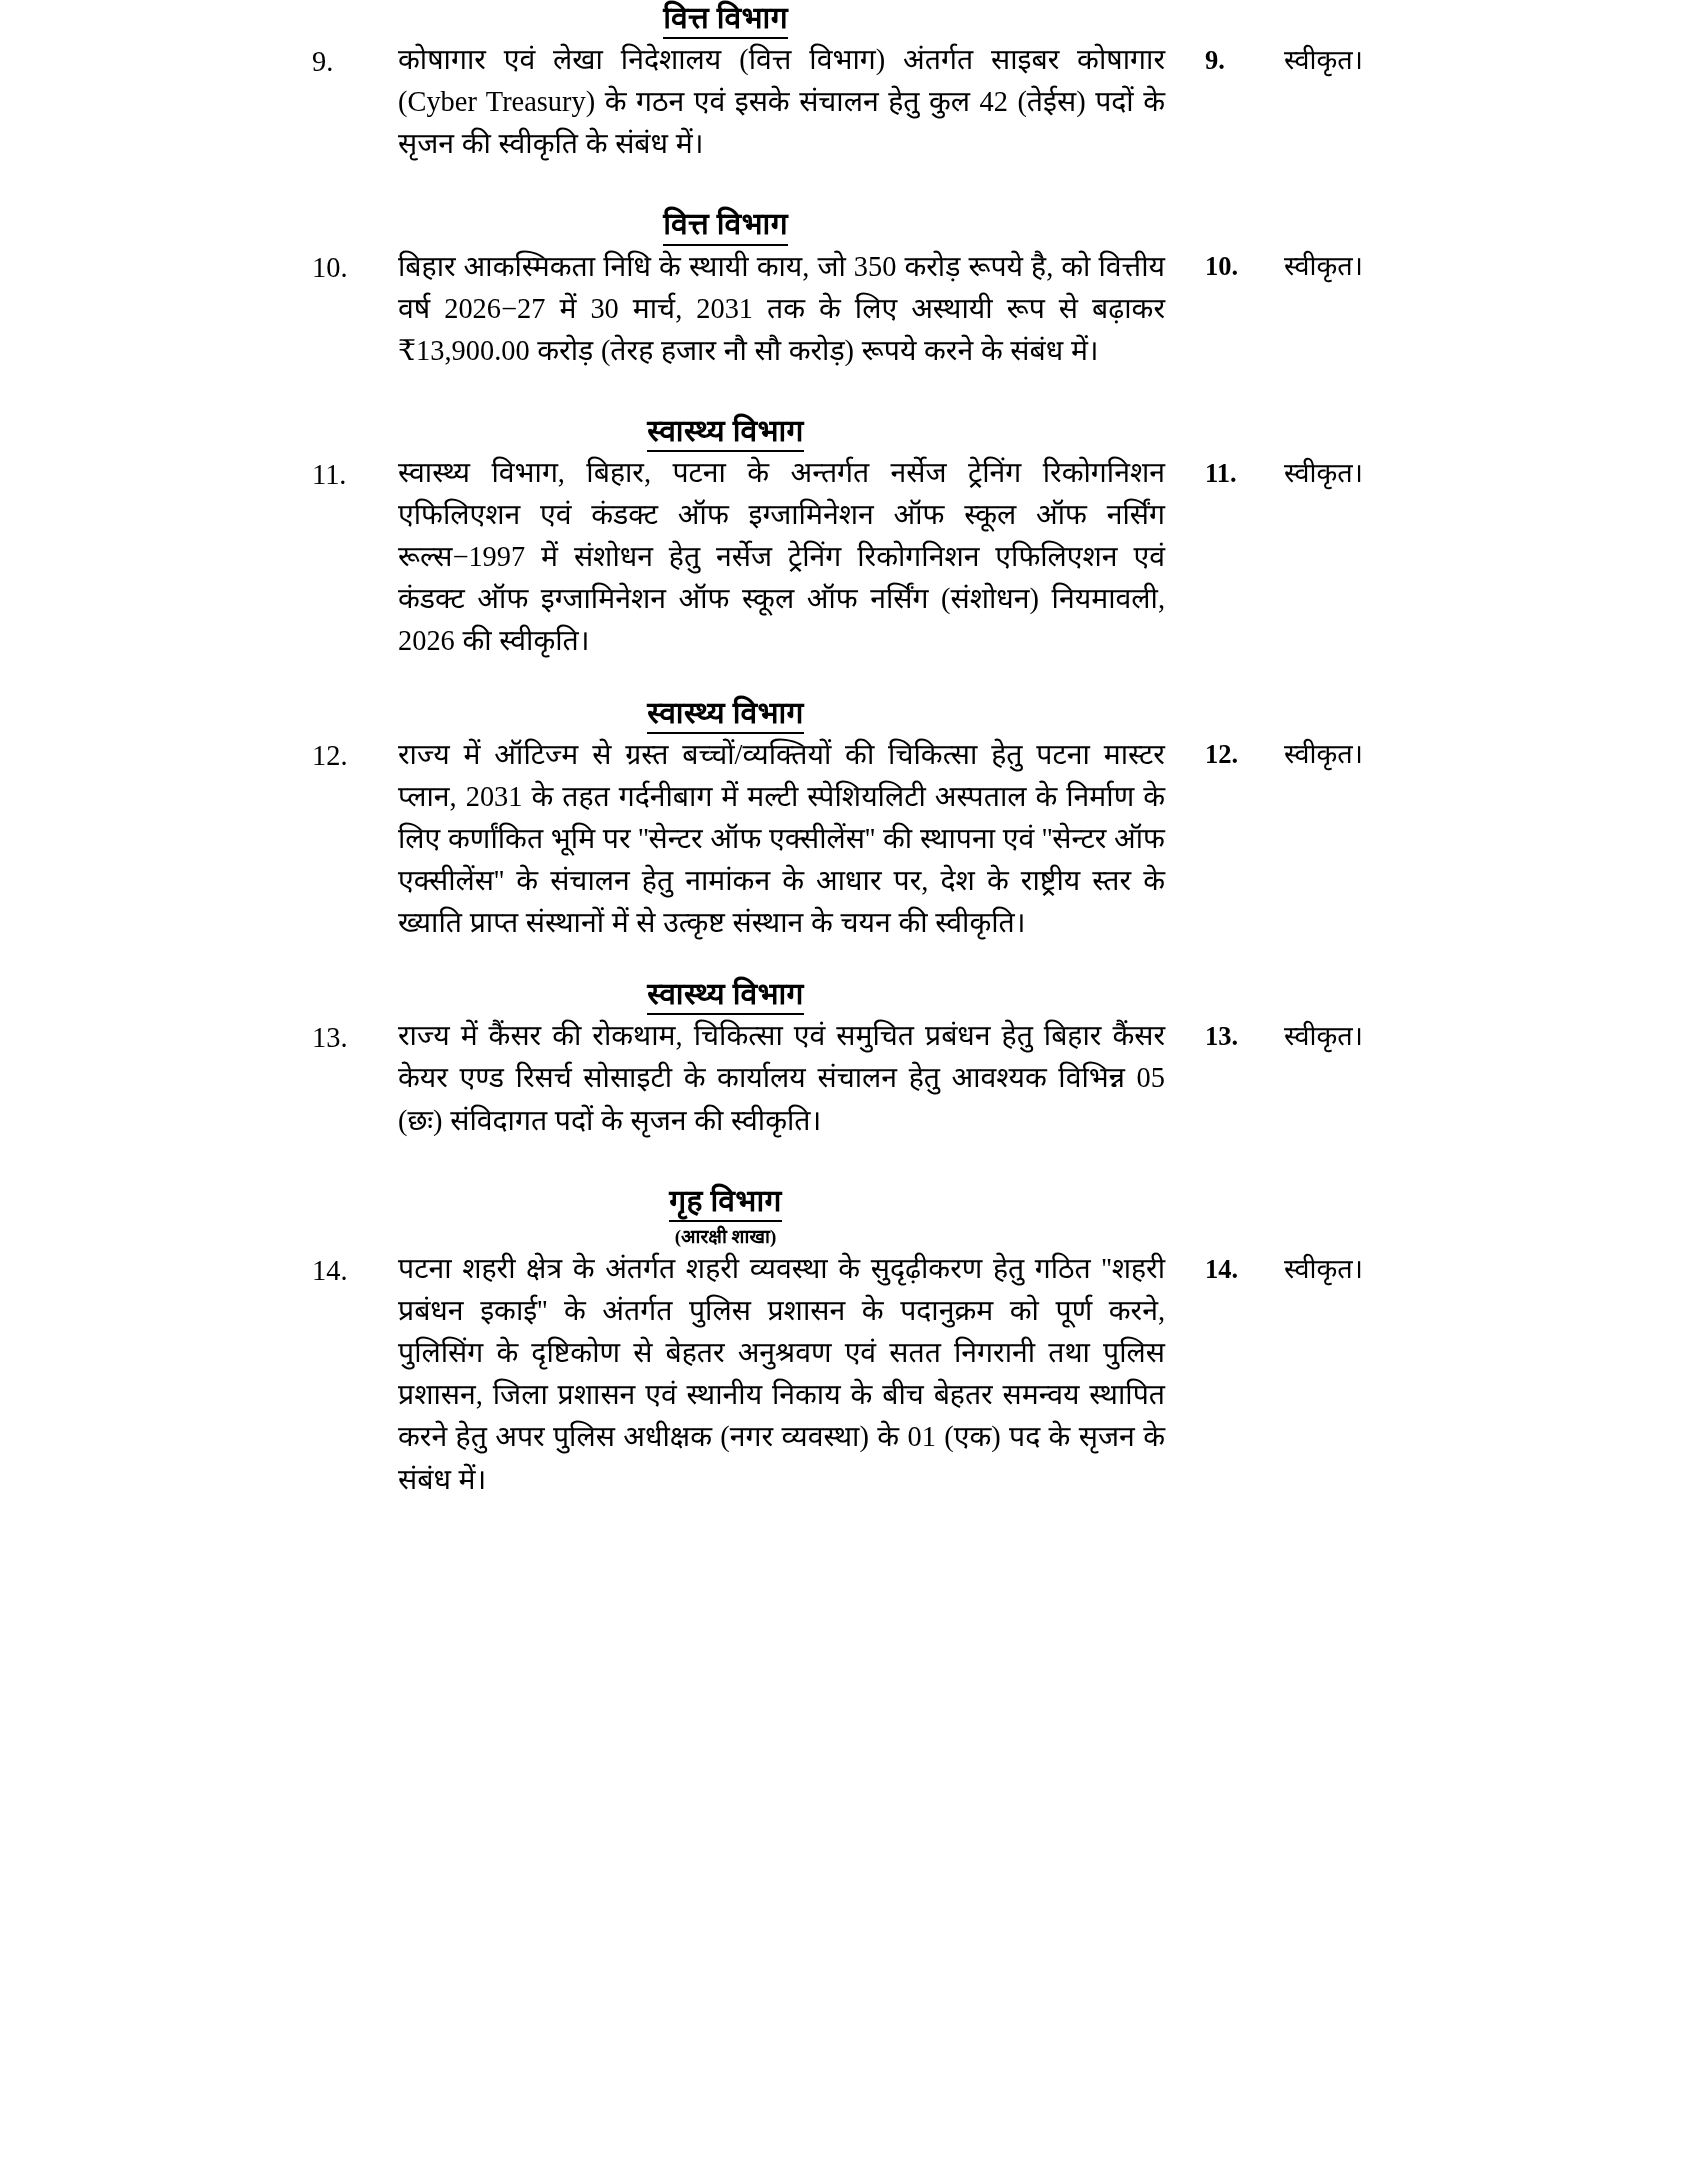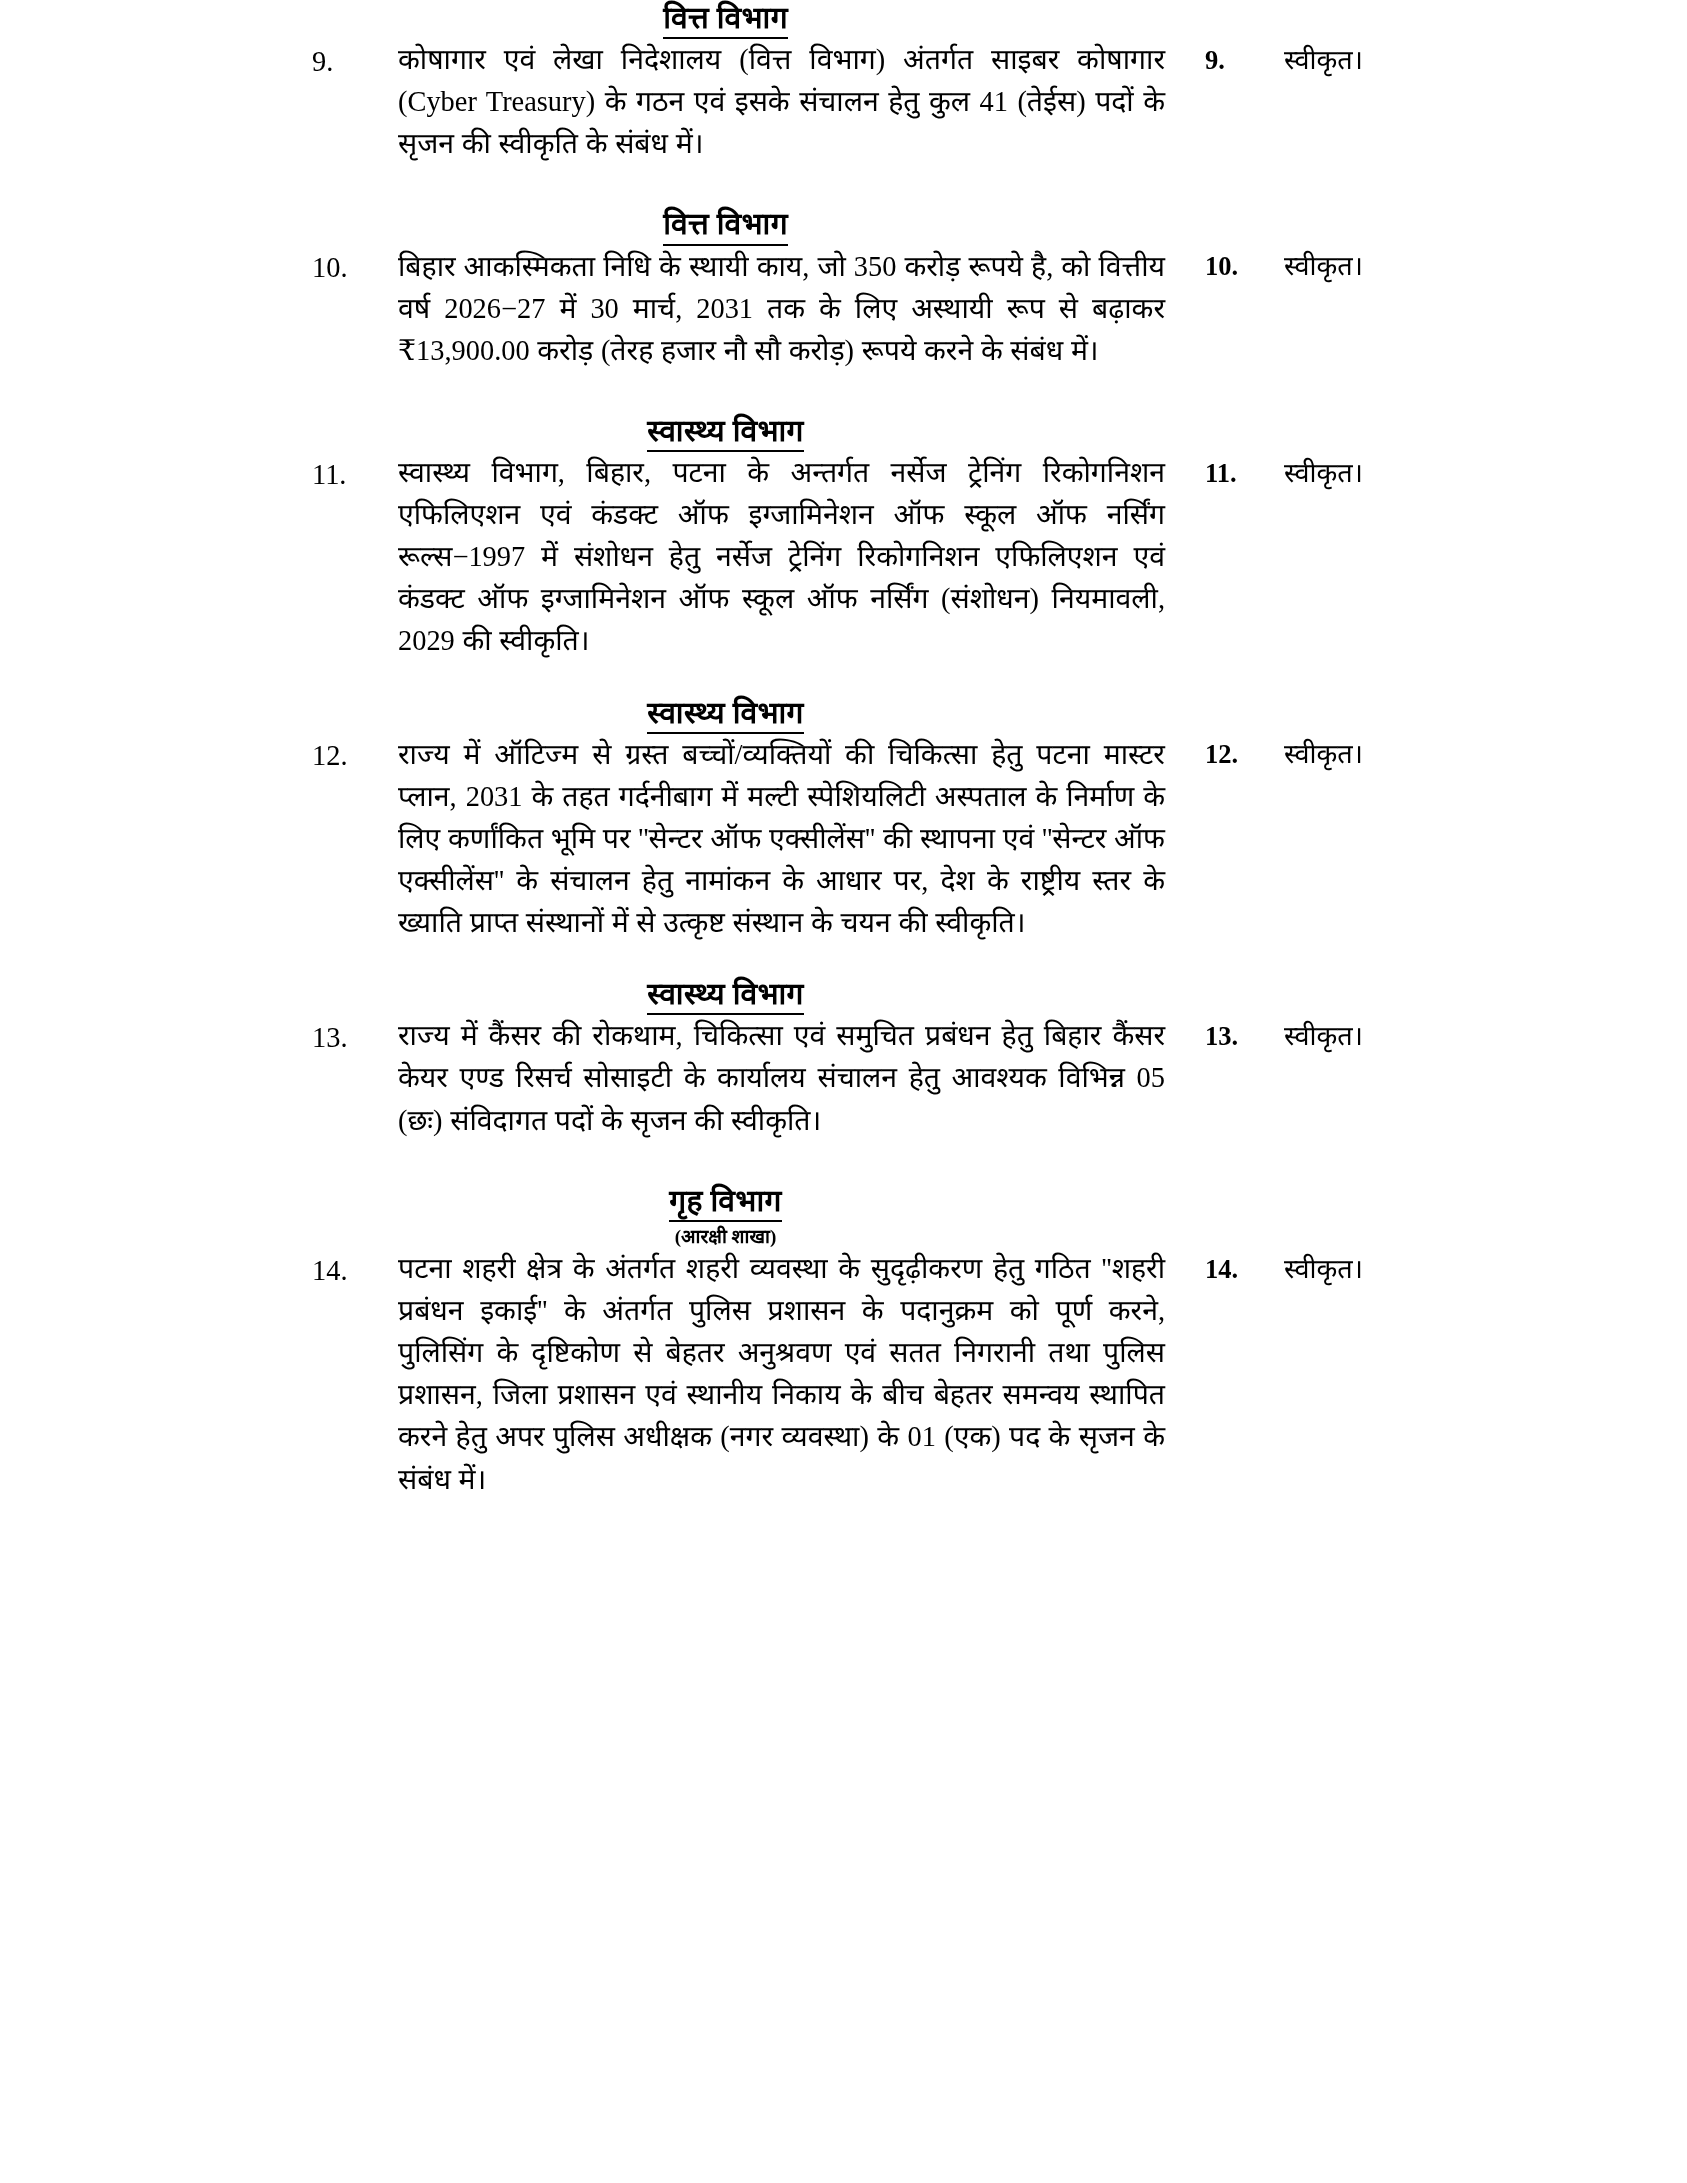--- a/index.html
+++ b/index.html
@@ -109,21 +109,21 @@
 
 <div class="page">
   <div class="content" style="margin-left:28px;">
 
     <div class="entry">
       <div class="dept-header">
         <span class="dept-name">वित्त विभाग</span>
       </div>
       <div class="row">
         <div class="num-col">9.</div>
-        <div class="text-col">कोषागार एवं लेखा निदेशालय (वित्त विभाग) अंतर्गत साइबर कोषागार (Cyber Treasury) के गठन एवं इसके संचालन हेतु कुल 41 (तेईस) पदों के सृजन की स्वीकृति के संबंध में।</div>
+        <div class="text-col">कोषागार एवं लेखा निदेशालय (वित्त विभाग) अंतर्गत साइबर कोषागार (Cyber Treasury) के गठन एवं इसके संचालन हेतु कुल 42 (तेईस) पदों के सृजन की स्वीकृति के संबंध में।</div>
         <div class="status-col">
           <div class="status-num">9.</div>
           <div class="status-label">स्वीकृत।</div>
         </div>
       </div>
     </div>
 
     <div class="gap-lg"></div>
 
     <div class="entry">
@@ -141,21 +141,21 @@
     </div>
 
     <div class="gap-lg"></div>
 
     <div class="entry">
       <div class="dept-header">
         <span class="dept-name">स्वास्थ्य विभाग</span>
       </div>
       <div class="row">
         <div class="num-col">11.</div>
-        <div class="text-col">स्वास्थ्य विभाग, बिहार, पटना के अन्तर्गत नर्सेज ट्रेनिंग रिकोगनिशन एफिलिएशन एवं कंडक्ट ऑफ इग्जामिनेशन ऑफ स्कूल ऑफ नर्सिंग रूल्स−1997 में संशोधन हेतु नर्सेज ट्रेनिंग रिकोगनिशन एफिलिएशन एवं कंडक्ट ऑफ इग्जामिनेशन ऑफ स्कूल ऑफ नर्सिंग (संशोधन) नियमावली, 2029 की स्वीकृति।</div>
+        <div class="text-col">स्वास्थ्य विभाग, बिहार, पटना के अन्तर्गत नर्सेज ट्रेनिंग रिकोगनिशन एफिलिएशन एवं कंडक्ट ऑफ इग्जामिनेशन ऑफ स्कूल ऑफ नर्सिंग रूल्स−1997 में संशोधन हेतु नर्सेज ट्रेनिंग रिकोगनिशन एफिलिएशन एवं कंडक्ट ऑफ इग्जामिनेशन ऑफ स्कूल ऑफ नर्सिंग (संशोधन) नियमावली, 2026 की स्वीकृति।</div>
         <div class="status-col">
           <div class="status-num">11.</div>
           <div class="status-label">स्वीकृत।</div>
         </div>
       </div>
     </div>
 
     <div class="gap-md"></div>
 
     <div class="entry">

